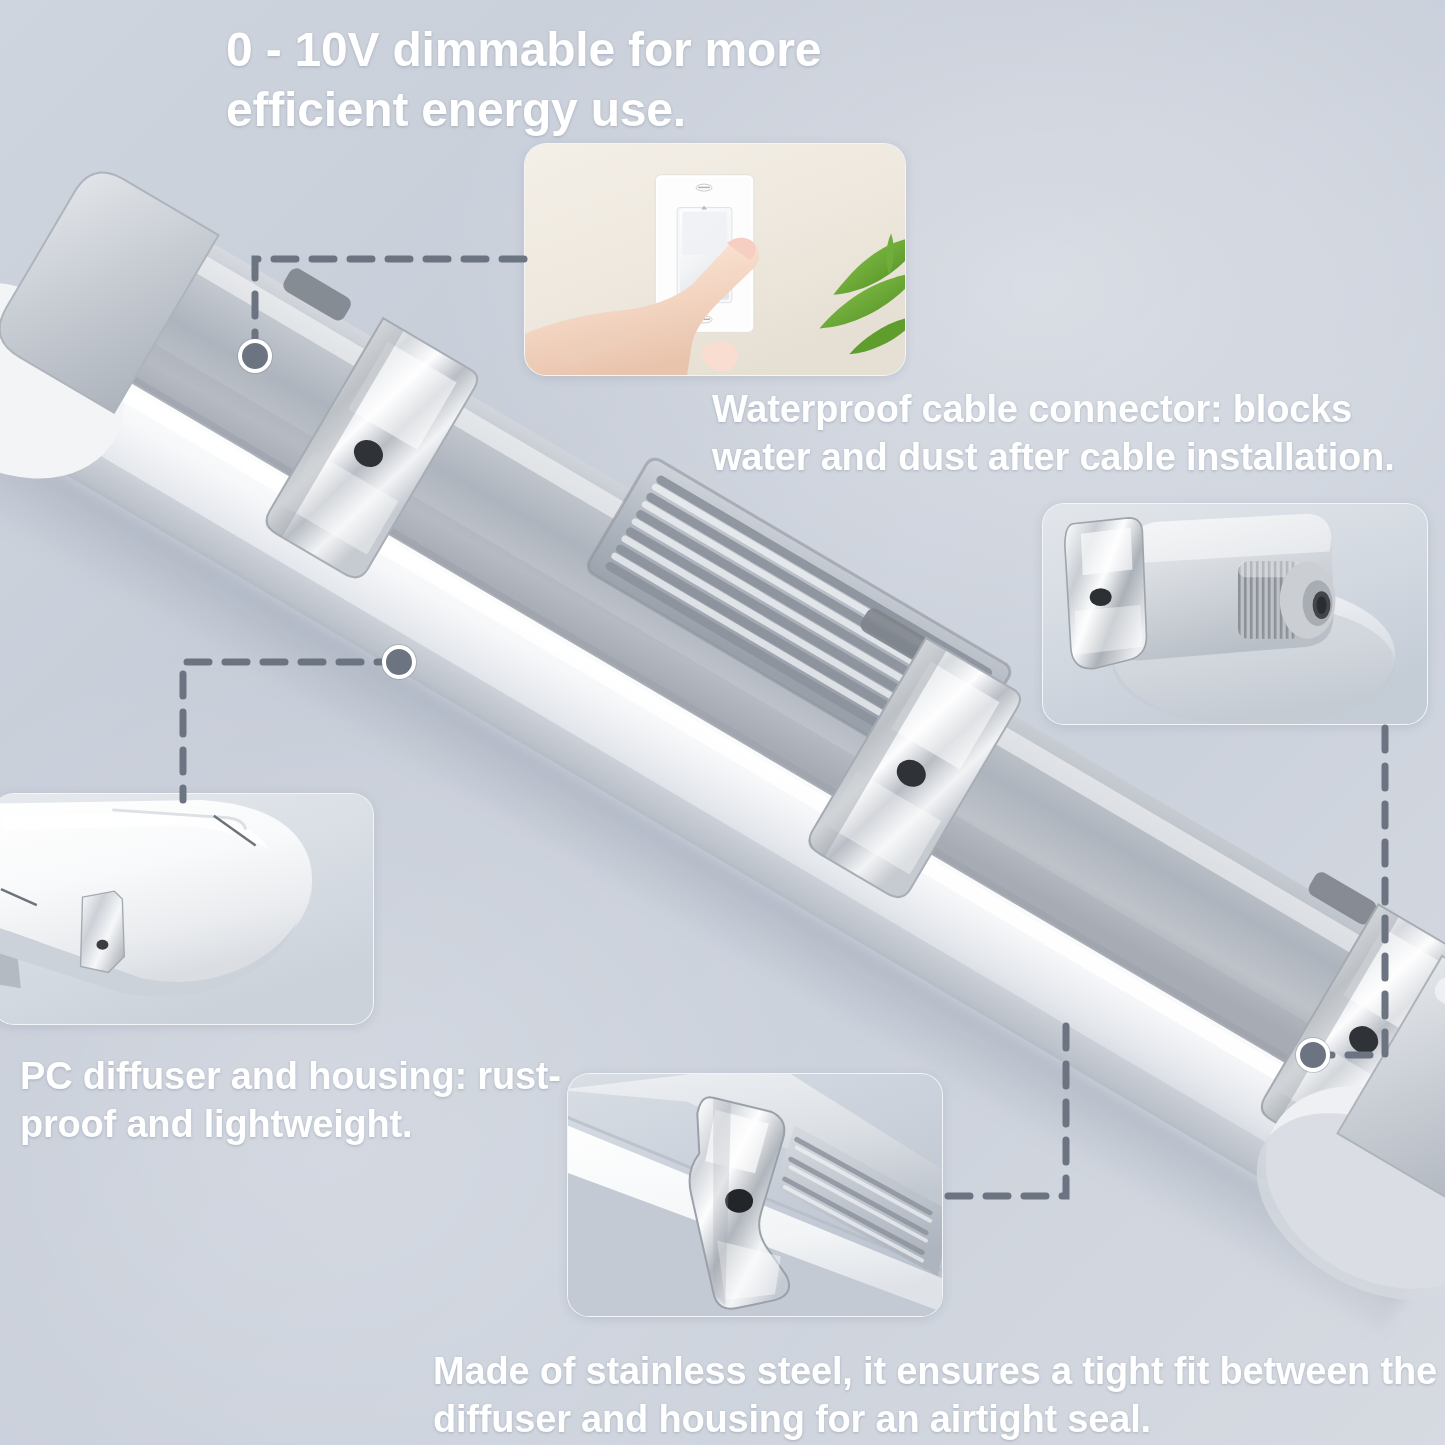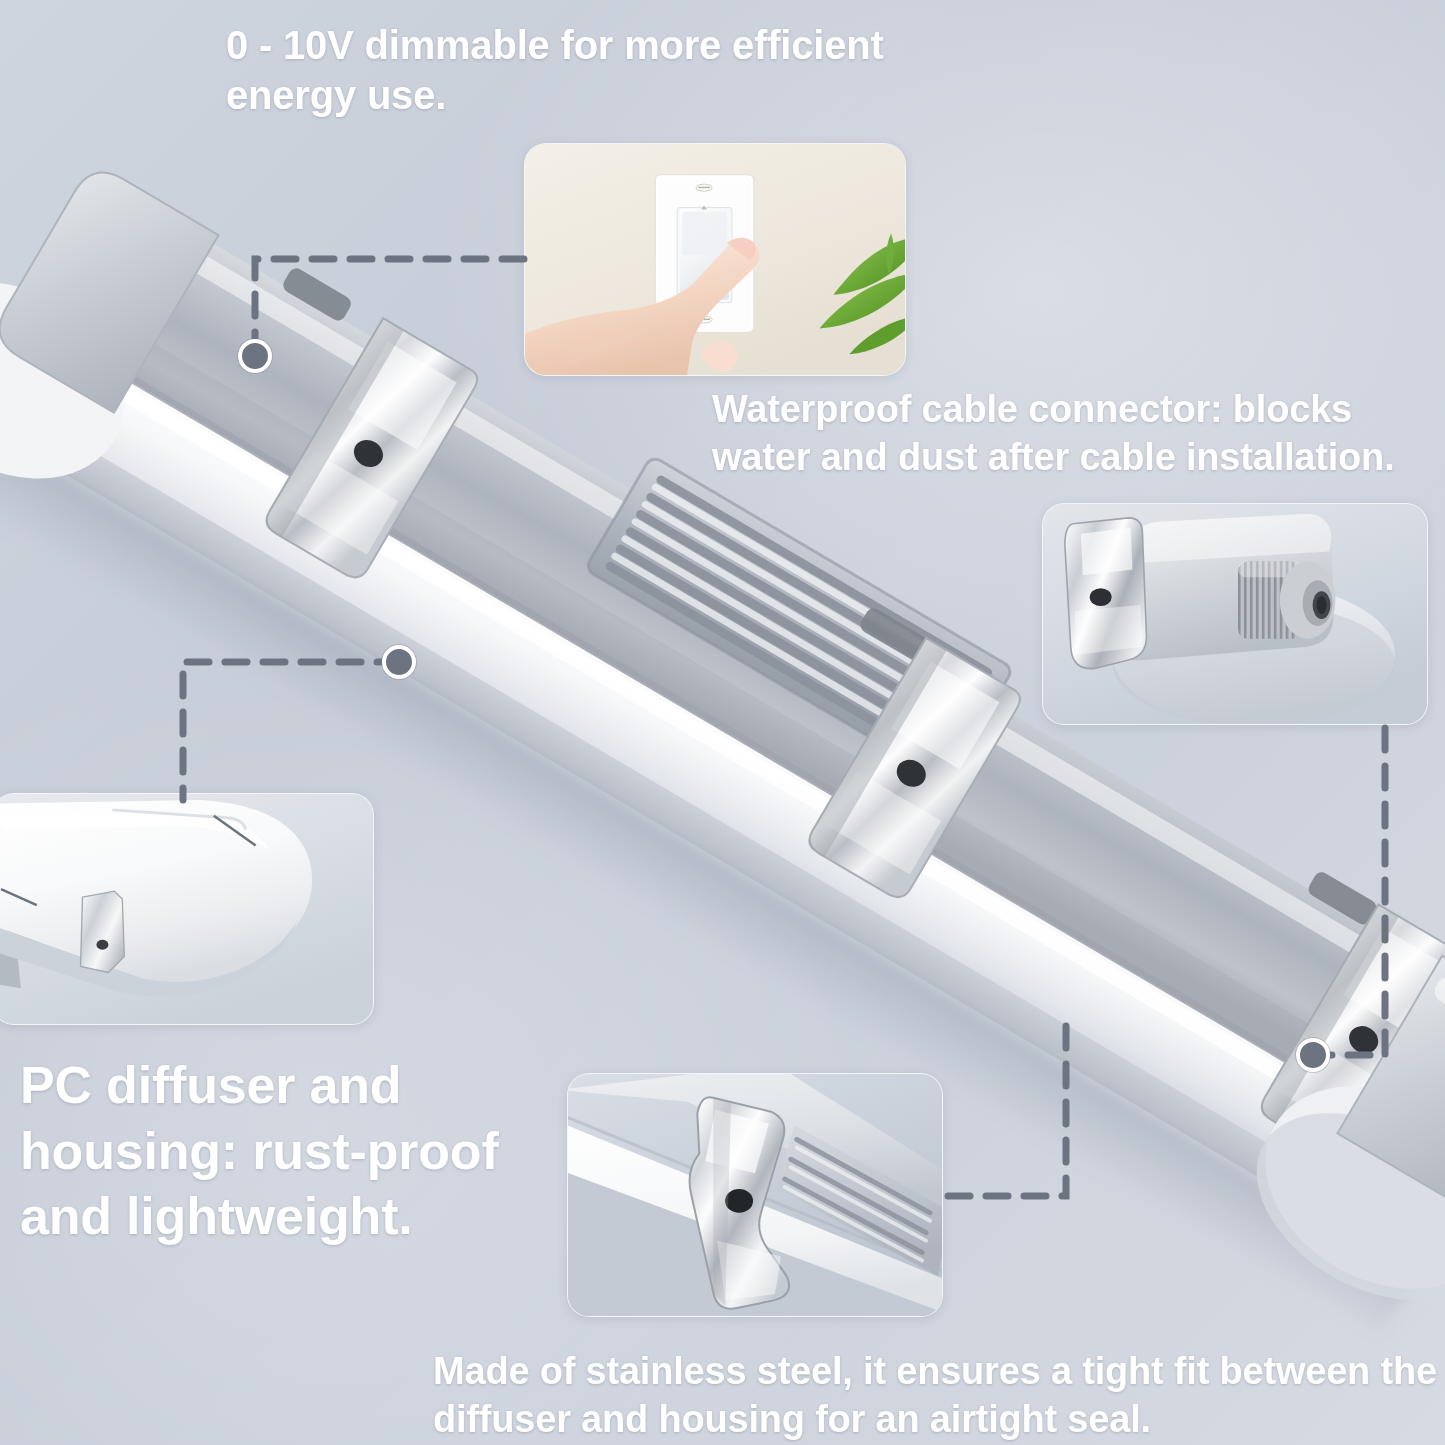--- a/index.html
+++ b/index.html
@@ -77,23 +77,23 @@
   .caption {
     position: absolute;
     color: #ffffff;
     font-weight: bold;
     line-height: 1.26;
     letter-spacing: -0.2px;
     text-shadow: 0 1px 3px rgba(80,92,112,0.30);
     white-space: pre-line;
   }
 
-  #cap-dimmer    { left: 226px; top: 20px;   width: 720px; font-size: 40px; }
+  #cap-dimmer    { left: 226px; top: 20px;   width: 720px; font-size: 48px; }
   #cap-connector { left: 712px; top: 386px;  width: 740px; font-size: 38px; }
-  #cap-diffuser  { left: 20px;  top: 1053px; width: 560px; font-size: 52px; }
+  #cap-diffuser  { left: 20px;  top: 1053px; width: 560px; font-size: 38px; }
   #cap-steel     { left: 408px; top: 1348px; width: 1030px; font-size: 38px; text-align: left; margin-left: 25px; }
 </style>
 </head>
 <body>
 
 <div id="stage">
 
   <div class="bg-sheen"></div>
 
   <div id="product-wrap">

